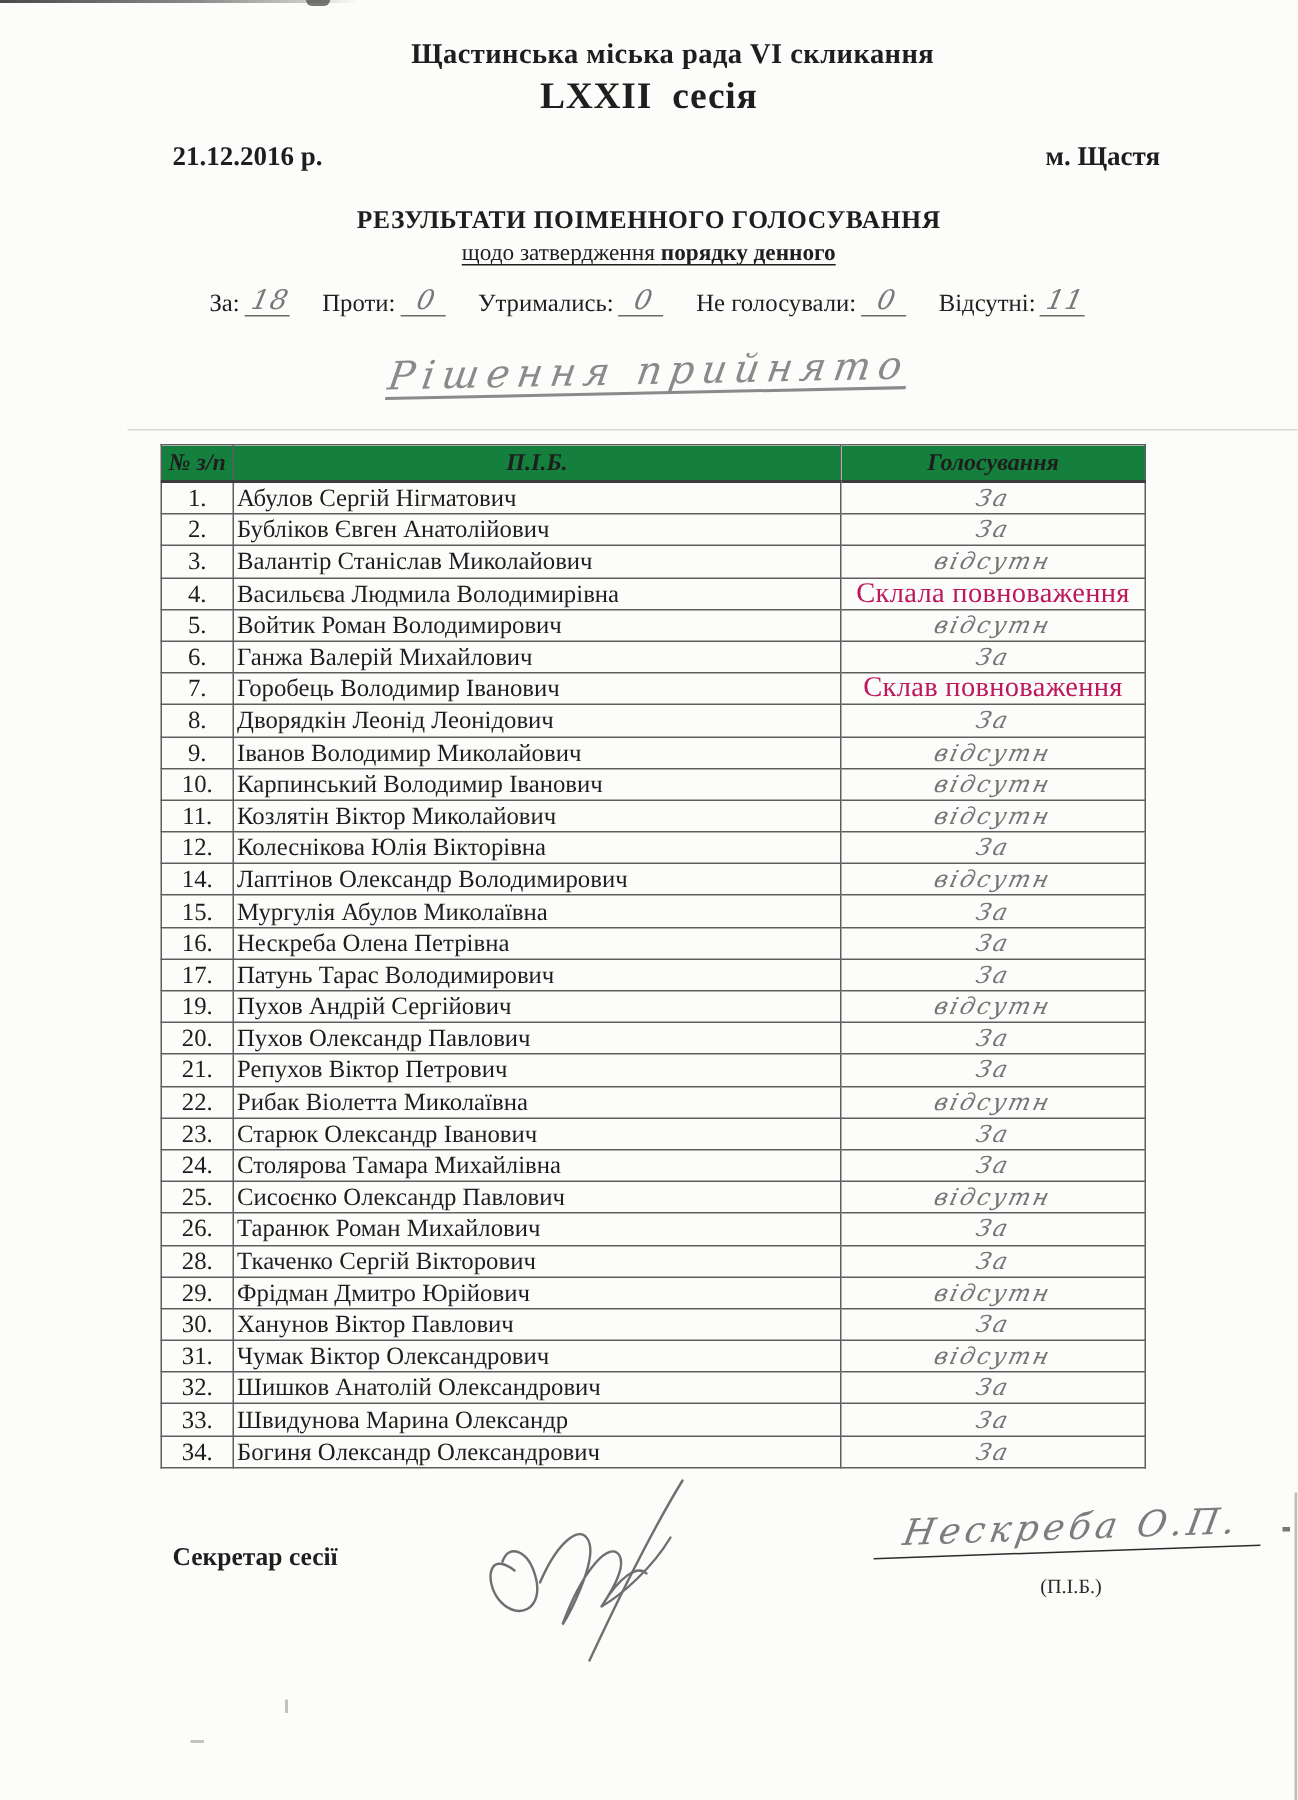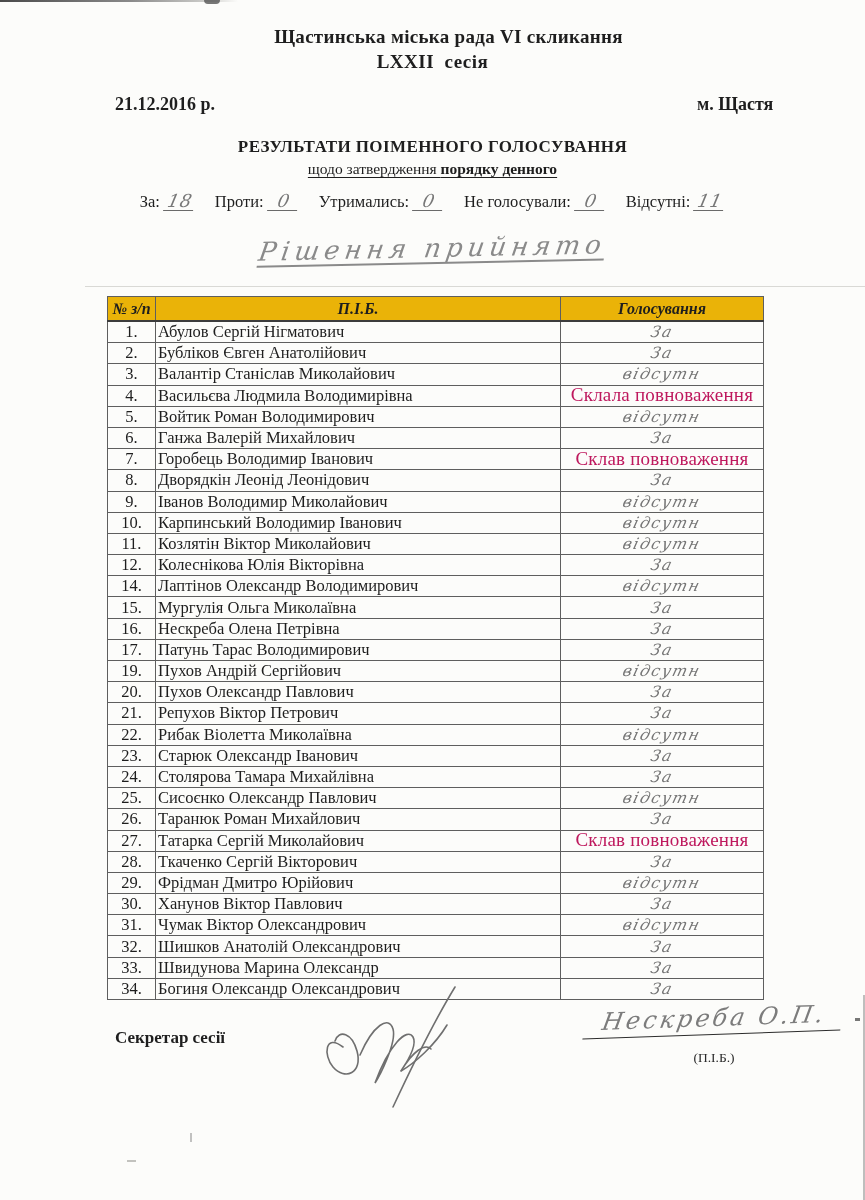--- a/index.html
+++ b/index.html
@@ -14,21 +14,21 @@
   .scan-top{left:0;top:0;width:238px;height:2px;
     background:linear-gradient(to right,#4a4a4a,#8a8a8a 55%,#c9c9c6 85%,transparent);}
   .scan-top-notch{left:204px;top:0;width:16px;height:4px;background:#555;border-radius:0 0 4px 4px;opacity:.8;}
   .scan-line{left:85px;top:286px;width:780px;height:1px;background:#d9d9d5;}
   .scan-right{right:0;top:995px;width:2px;height:205px;background:#8a8a8a;opacity:.55;}
   .speck-a{left:855px;top:1018px;width:5px;height:3px;background:#555;opacity:.8;}
   .speck-b{left:190px;top:1133px;width:2px;height:9px;background:#9a9a9a;opacity:.6;}
   .speck-c{left:127px;top:1160px;width:9px;height:2px;background:#c2c2be;}
   
   .title1{left:0;top:26px;width:100%;text-align:center;font-size:19px;font-weight:bold;letter-spacing:.3px;padding-left:16px;}
-  .title2{left:0;top:51px;width:100%;text-align:center;font-size:19px;font-weight:bold;letter-spacing:.5px;white-space:pre;}
+  .title2{left:0;top:51px;width:100%;text-align:center;font-size:25px;font-weight:bold;letter-spacing:.5px;white-space:pre;}
   .date{left:115px;top:94px;font-size:18px;font-weight:bold;}
   .city{left:697px;top:94px;font-size:18px;font-weight:bold;}
   .heading{left:0;top:137px;width:100%;text-align:center;font-size:17px;font-weight:bold;letter-spacing:.4px;}
   .subheading{left:0;top:160px;width:100%;text-align:center;font-size:15.5px;
     text-decoration:underline;text-underline-offset:3px;}
   .subheading .b{font-weight:bold;}
   
   .summary{left:0;top:192px;width:100%;display:flex;justify-content:center;gap:20px;align-items:flex-end;}
   .summary .item{display:flex;align-items:flex-start;gap:5px;font-size:16.5px;}
   .summary .val{
@@ -48,21 +48,21 @@
   table.votes{left:107px;top:296px;width:656px;position:absolute;
     border-collapse:collapse;table-layout:fixed;}
   table.votes col.c-num{width:48px;}
   table.votes col.c-name{width:405px;}
   table.votes col.c-vote{width:203px;}
   table.votes th,table.votes td{
     border:1px solid #5e5e5e;padding:0 2px;overflow:hidden;white-space:nowrap;}
   table.votes{border:1.5px solid #3c3c3c;}
   table.votes th{
     height:23px;font-style:italic;font-weight:bold;font-size:16px;
-    border-bottom:2.5px solid #3c3c3c;background:#eab308;}
+    border-bottom:2.5px solid #3c3c3c;background:#15803d;}
   table.votes td{height:20.2px;font-size:16.5px;line-height:18px;}
   td.num{text-align:center;font-size:15.5px;}
   td.name{padding-left:13px;}
   td.vote{text-align:center;}
   .vote-hand{
     font-family:"DejaVu Serif", serif;font-style:italic;color:#757575;
     font-size:15.5px;letter-spacing:1.6px;transform:skewX(-14deg);display:inline-block;}
   .vote-print{font-size:19px;color:#be185d;letter-spacing:.2px;}
   
   .secretary{left:115px;top:1028px;font-size:17px;font-weight:bold;}
@@ -208,21 +208,21 @@
 
 
   <tr>
     <td class="num">14.</td>
     <td class="name">Лаптінов Олександр Володимирович</td>
     <td class="vote"><span class="vote-hand">відсутн</span></td>
   </tr>
 
   <tr>
     <td class="num">15.</td>
-    <td class="name">Мургулія Ольга Миколаївна</td>
+    <td class="name">Мургулія Абулов Миколаївна</td>
     <td class="vote"><span class="vote-hand">За</span></td>
   </tr>
 
   <tr>
     <td class="num">16.</td>
     <td class="name">Нескреба Олена Петрівна</td>
     <td class="vote"><span class="vote-hand">За</span></td>
   </tr>
 
   <tr>
@@ -273,25 +273,20 @@
     <td class="name">Сисоєнко Олександр Павлович</td>
     <td class="vote"><span class="vote-hand">відсутн</span></td>
   </tr>
 
   <tr>
     <td class="num">26.</td>
     <td class="name">Таранюк Роман Михайлович</td>
     <td class="vote"><span class="vote-hand">За</span></td>
   </tr>
 
-  <tr>
-    <td class="num">27.</td>
-    <td class="name">Татарка Сергій Миколайович</td>
-    <td class="vote"><span class="vote-print">Склав повноваження</span></td>
-  </tr>
 
   <tr>
     <td class="num">28.</td>
     <td class="name">Ткаченко Сергій Вікторович</td>
     <td class="vote"><span class="vote-hand">За</span></td>
   </tr>
 
   <tr>
     <td class="num">29.</td>
     <td class="name">Фрідман Дмитро Юрійович</td>

